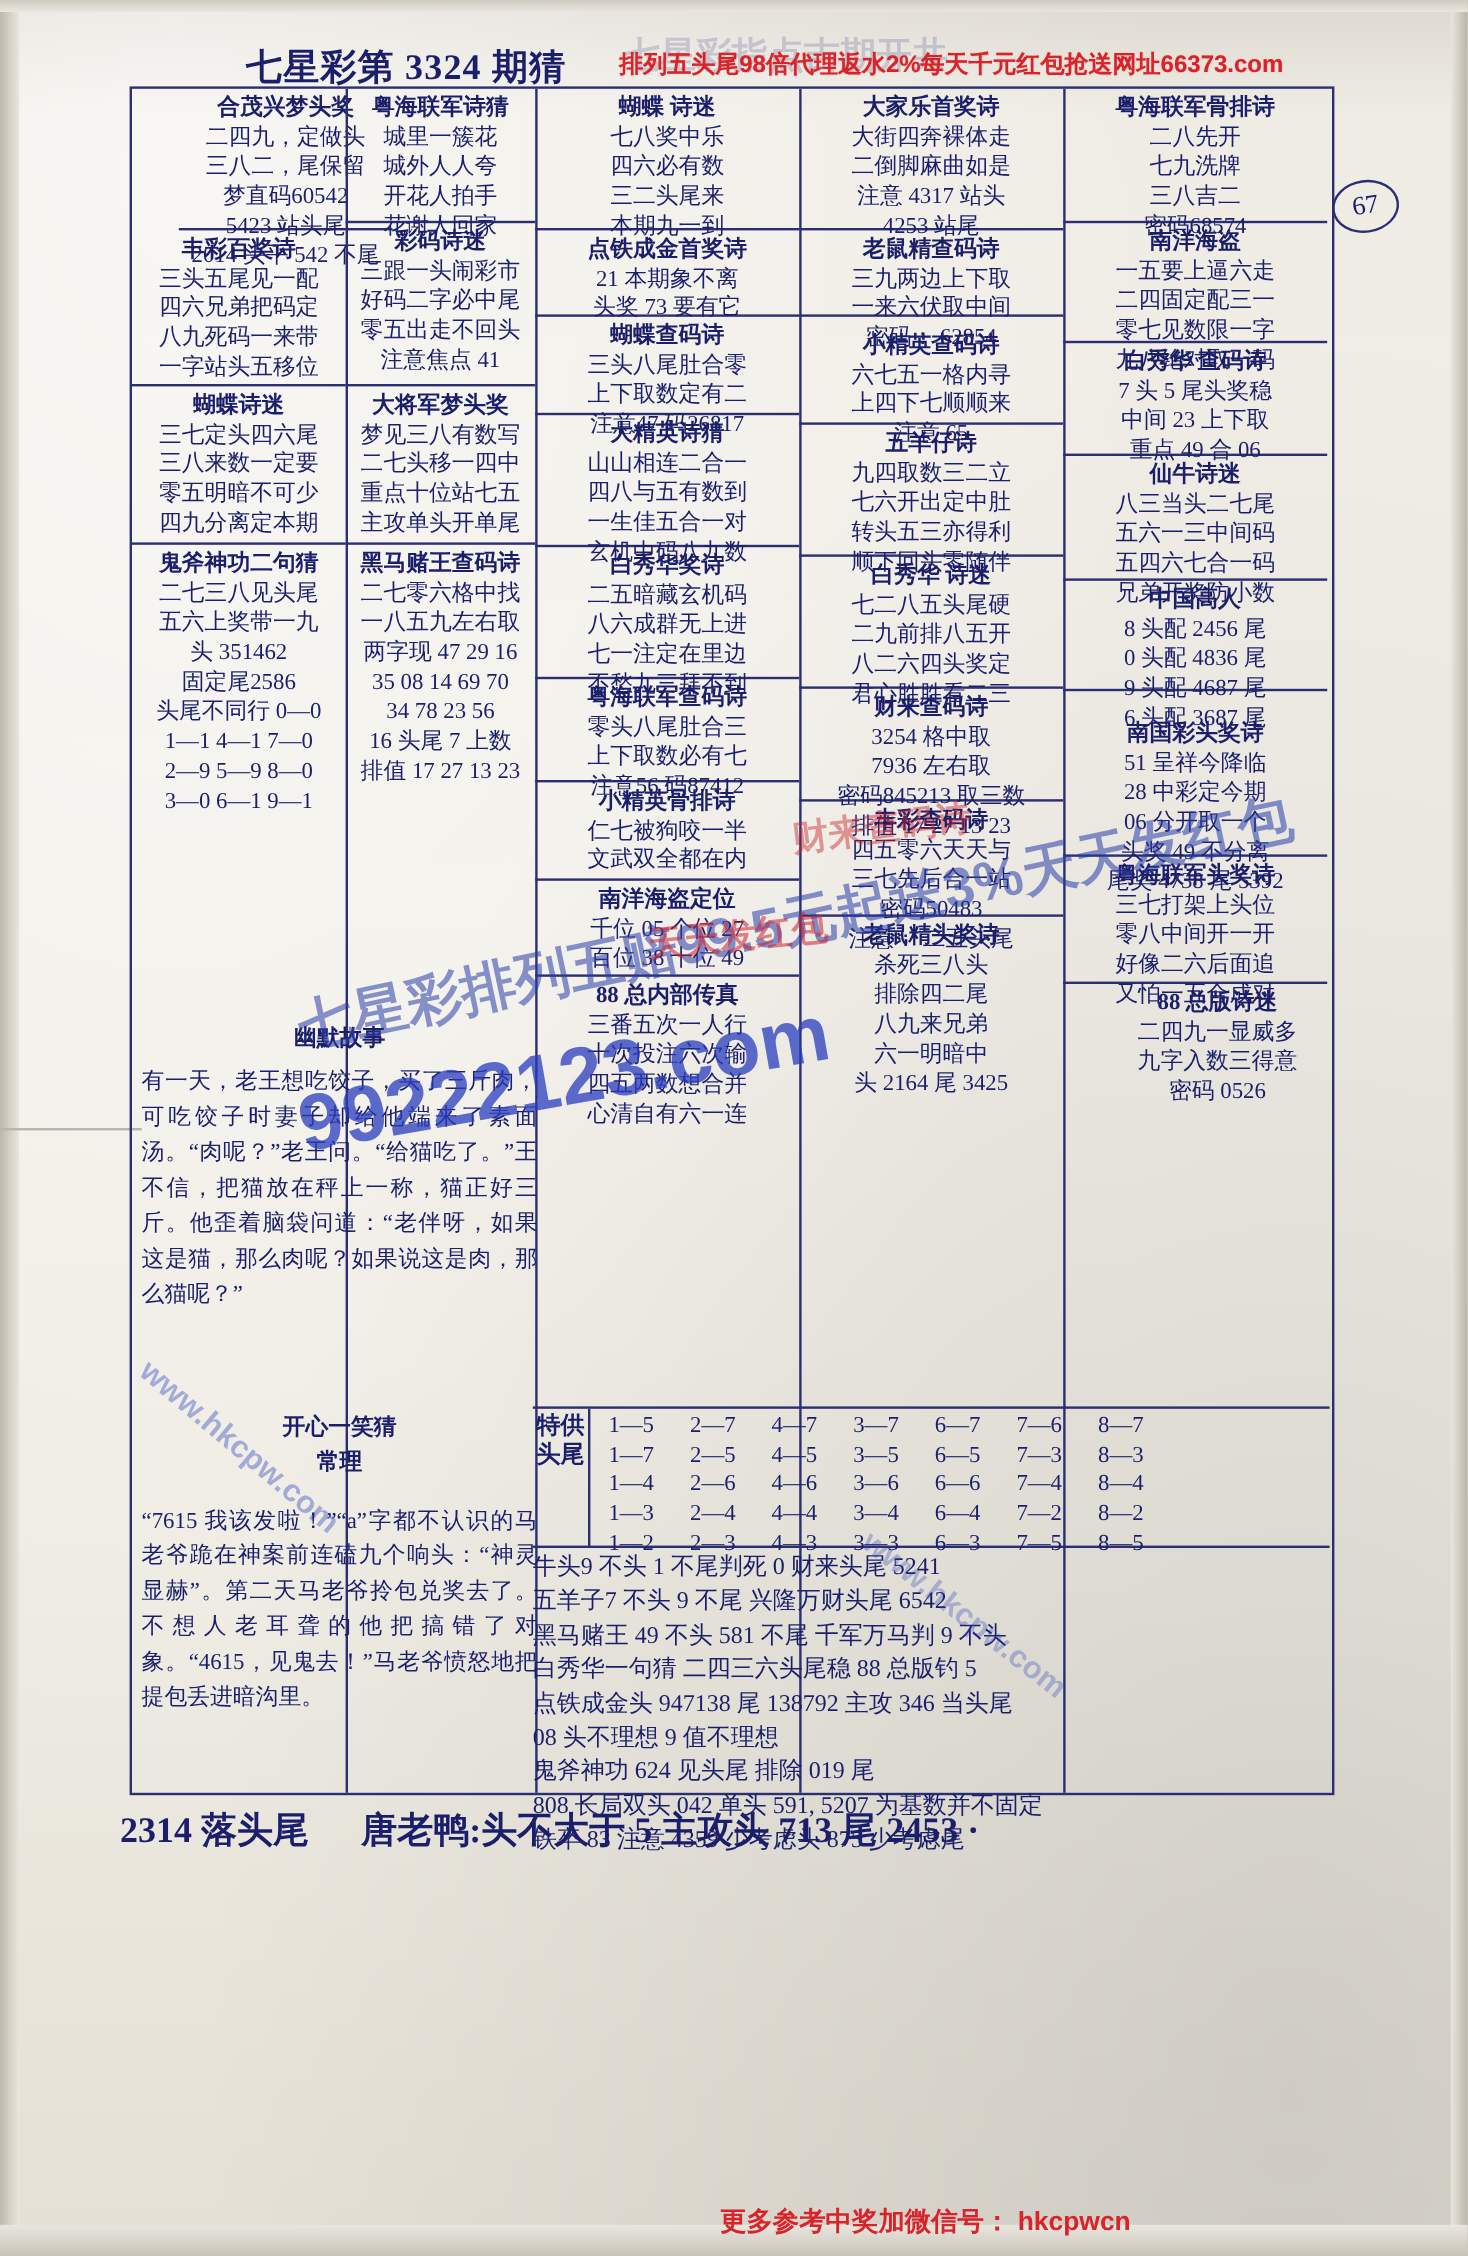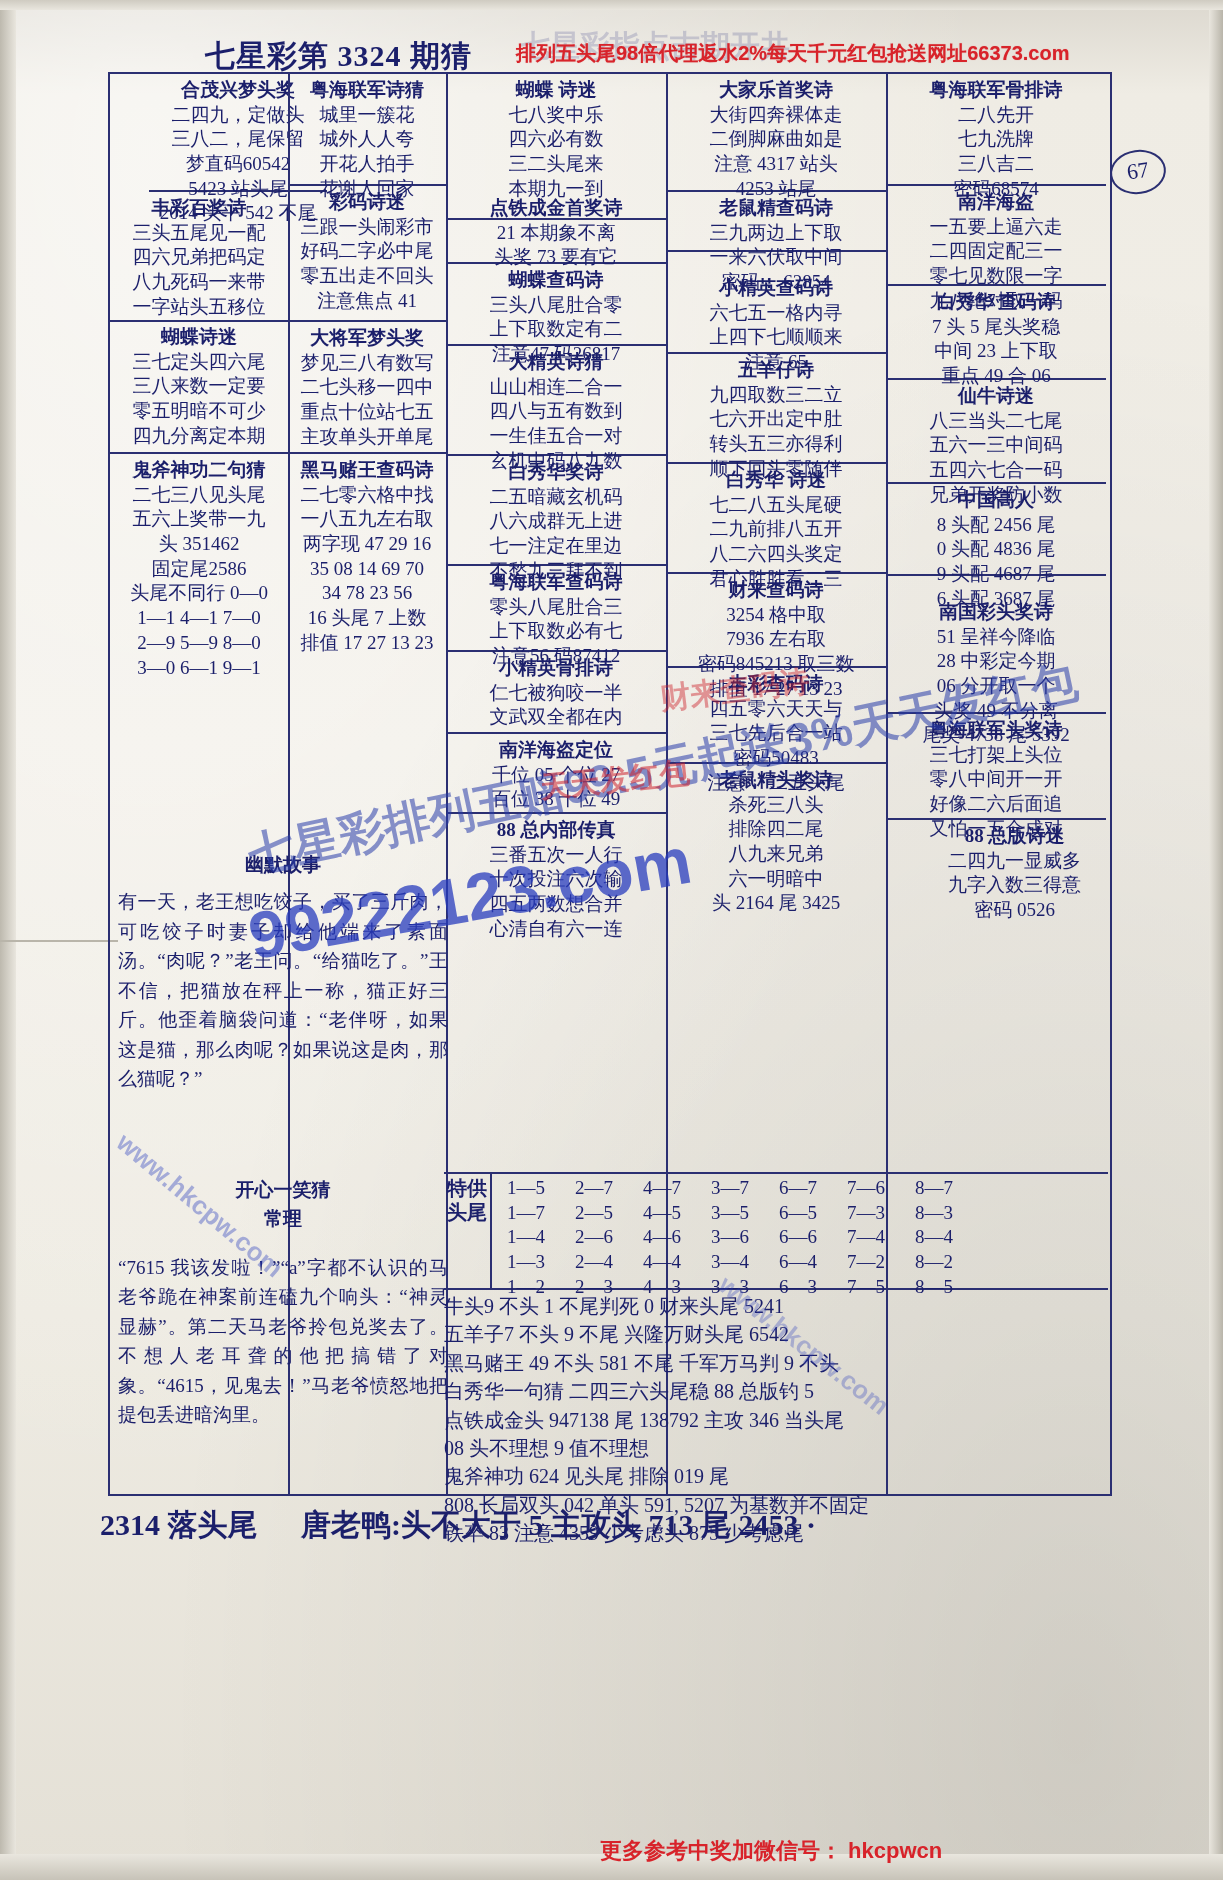--- a/index.html
+++ b/index.html
@@ -239,21 +239,21 @@
         <div class="ln hd">黑马赌王查码诗</div>
         <div class="ln">二七零六格中找</div>
         <div class="ln">一八五九左右取</div>
         <div class="ln">两字现 47 29 16</div>
         <div class="ln">35 08 14 69 70</div>
         <div class="ln">34 78 23 56</div>
         <div class="ln">16 头尾 7 上数</div>
         <div class="ln">排值 17 27 13 23</div>
       </div>
       <div class="col" style="left: 336px;"></div>
-      <div class="cell" style="left: 336px; top: 0px; width: 220px; height: 146px;">
+      <div class="cell" style="left: 336px; top: 0px; width: 220px; height: 118px;">
         <div class="ln hd">蝴蝶  诗迷</div>
         <div class="ln">七八奖中乐</div>
         <div class="ln">四六必有数</div>
         <div class="ln">三二头尾来</div>
         <div class="ln">本期九一到</div>
       </div>
       <div class="cell" style="left: 336px; top: 118px; width: 220px; height: 72px;">
         <div class="ln hd">点铁成金首奖诗</div>
         <div class="ln">21 本期象不离</div>
         <div class="ln">头奖 73 要有它</div>
@@ -302,21 +302,21 @@
         <div class="ln">心清自有六一连</div>
       </div>
       <div class="col" style="left: 556px;"></div>
       <div class="cell" style="left: 556px; top: 0px; width: 220px; height: 118px;">
         <div class="ln hd">大家乐首奖诗</div>
         <div class="ln">大街四奔裸体走</div>
         <div class="ln">二倒脚麻曲如是</div>
         <div class="ln">注意 4317 站头</div>
         <div class="ln">4253 站尾</div>
       </div>
-      <div class="cell" style="left: 556px; top: 118px; width: 220px; height: 60px;">
+      <div class="cell" style="left: 556px; top: 118px; width: 220px; height: 72px;">
         <div class="ln hd">老鼠精查码诗</div>
         <div class="ln">三九两边上下取</div>
         <div class="ln">一来六伏取中间</div>
         <div class="ln">密码： 62854</div>
       </div>
       <div class="cell" style="left: 556px; top: 198px; width: 220px; height: 82px;">
         <div class="ln hd">小精英查码诗</div>
         <div class="ln">六七五一格内寻</div>
         <div class="ln">上四下七顺顺来</div>
         <div class="ln">注意 65</div>

